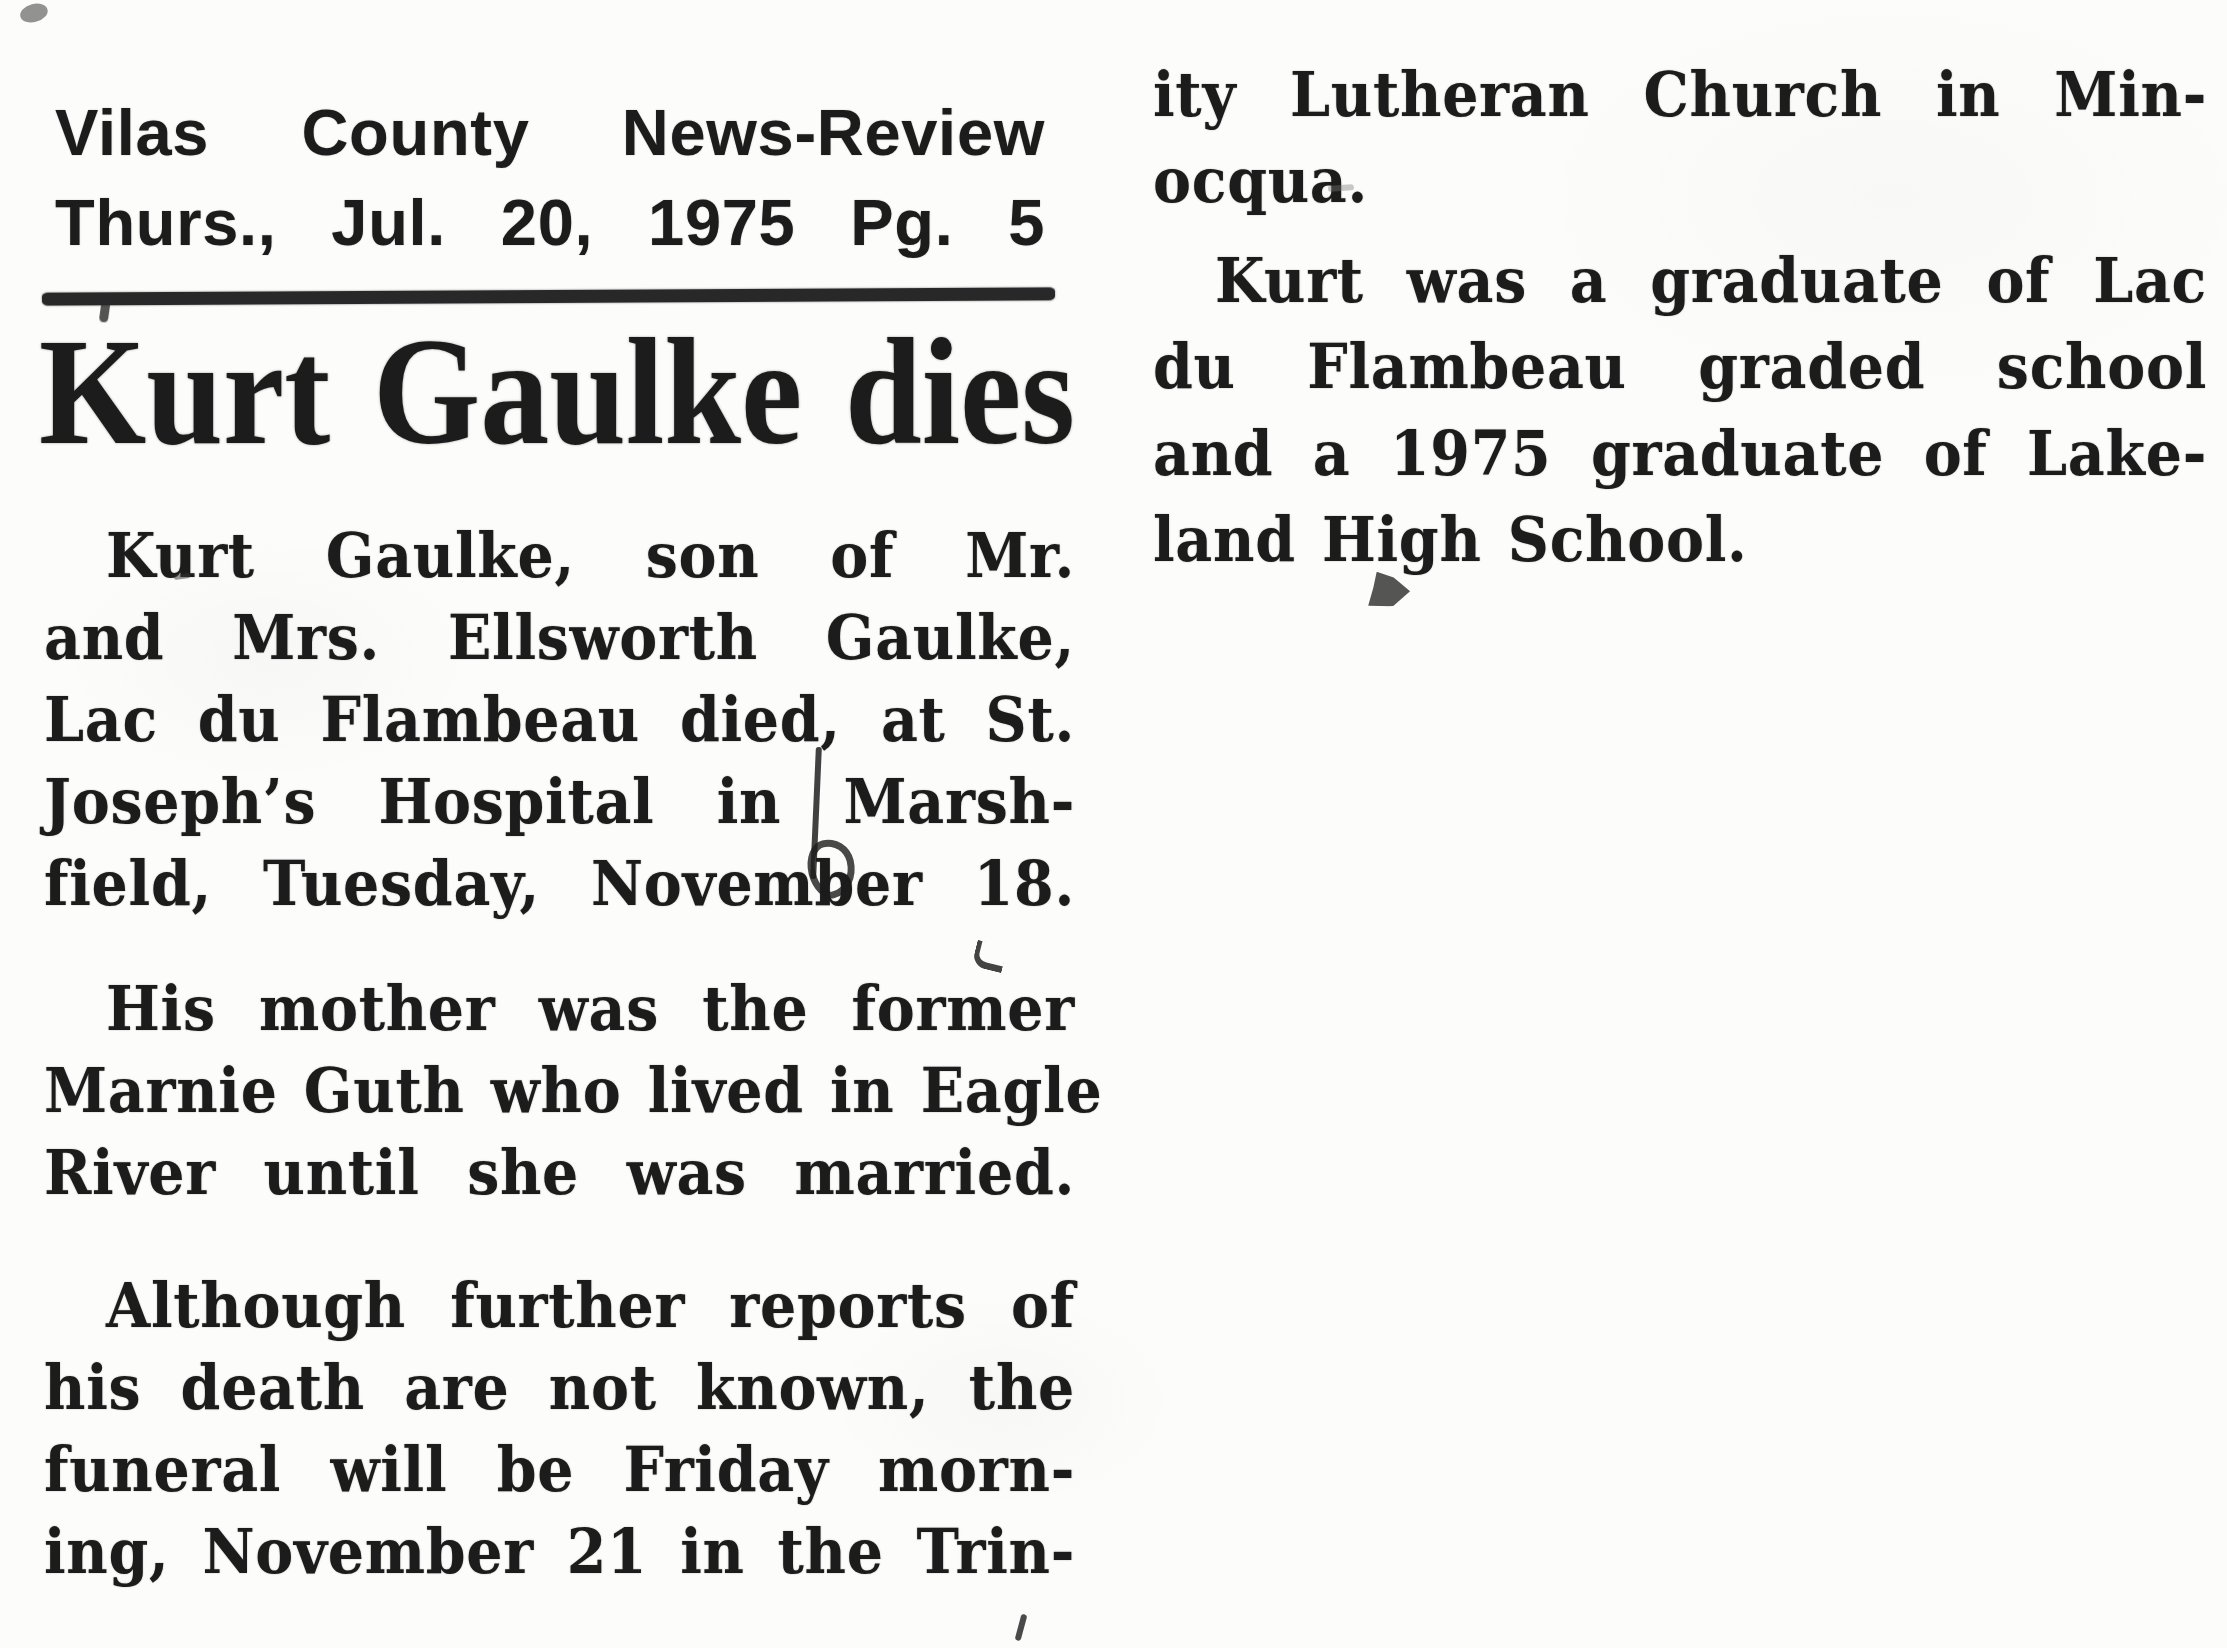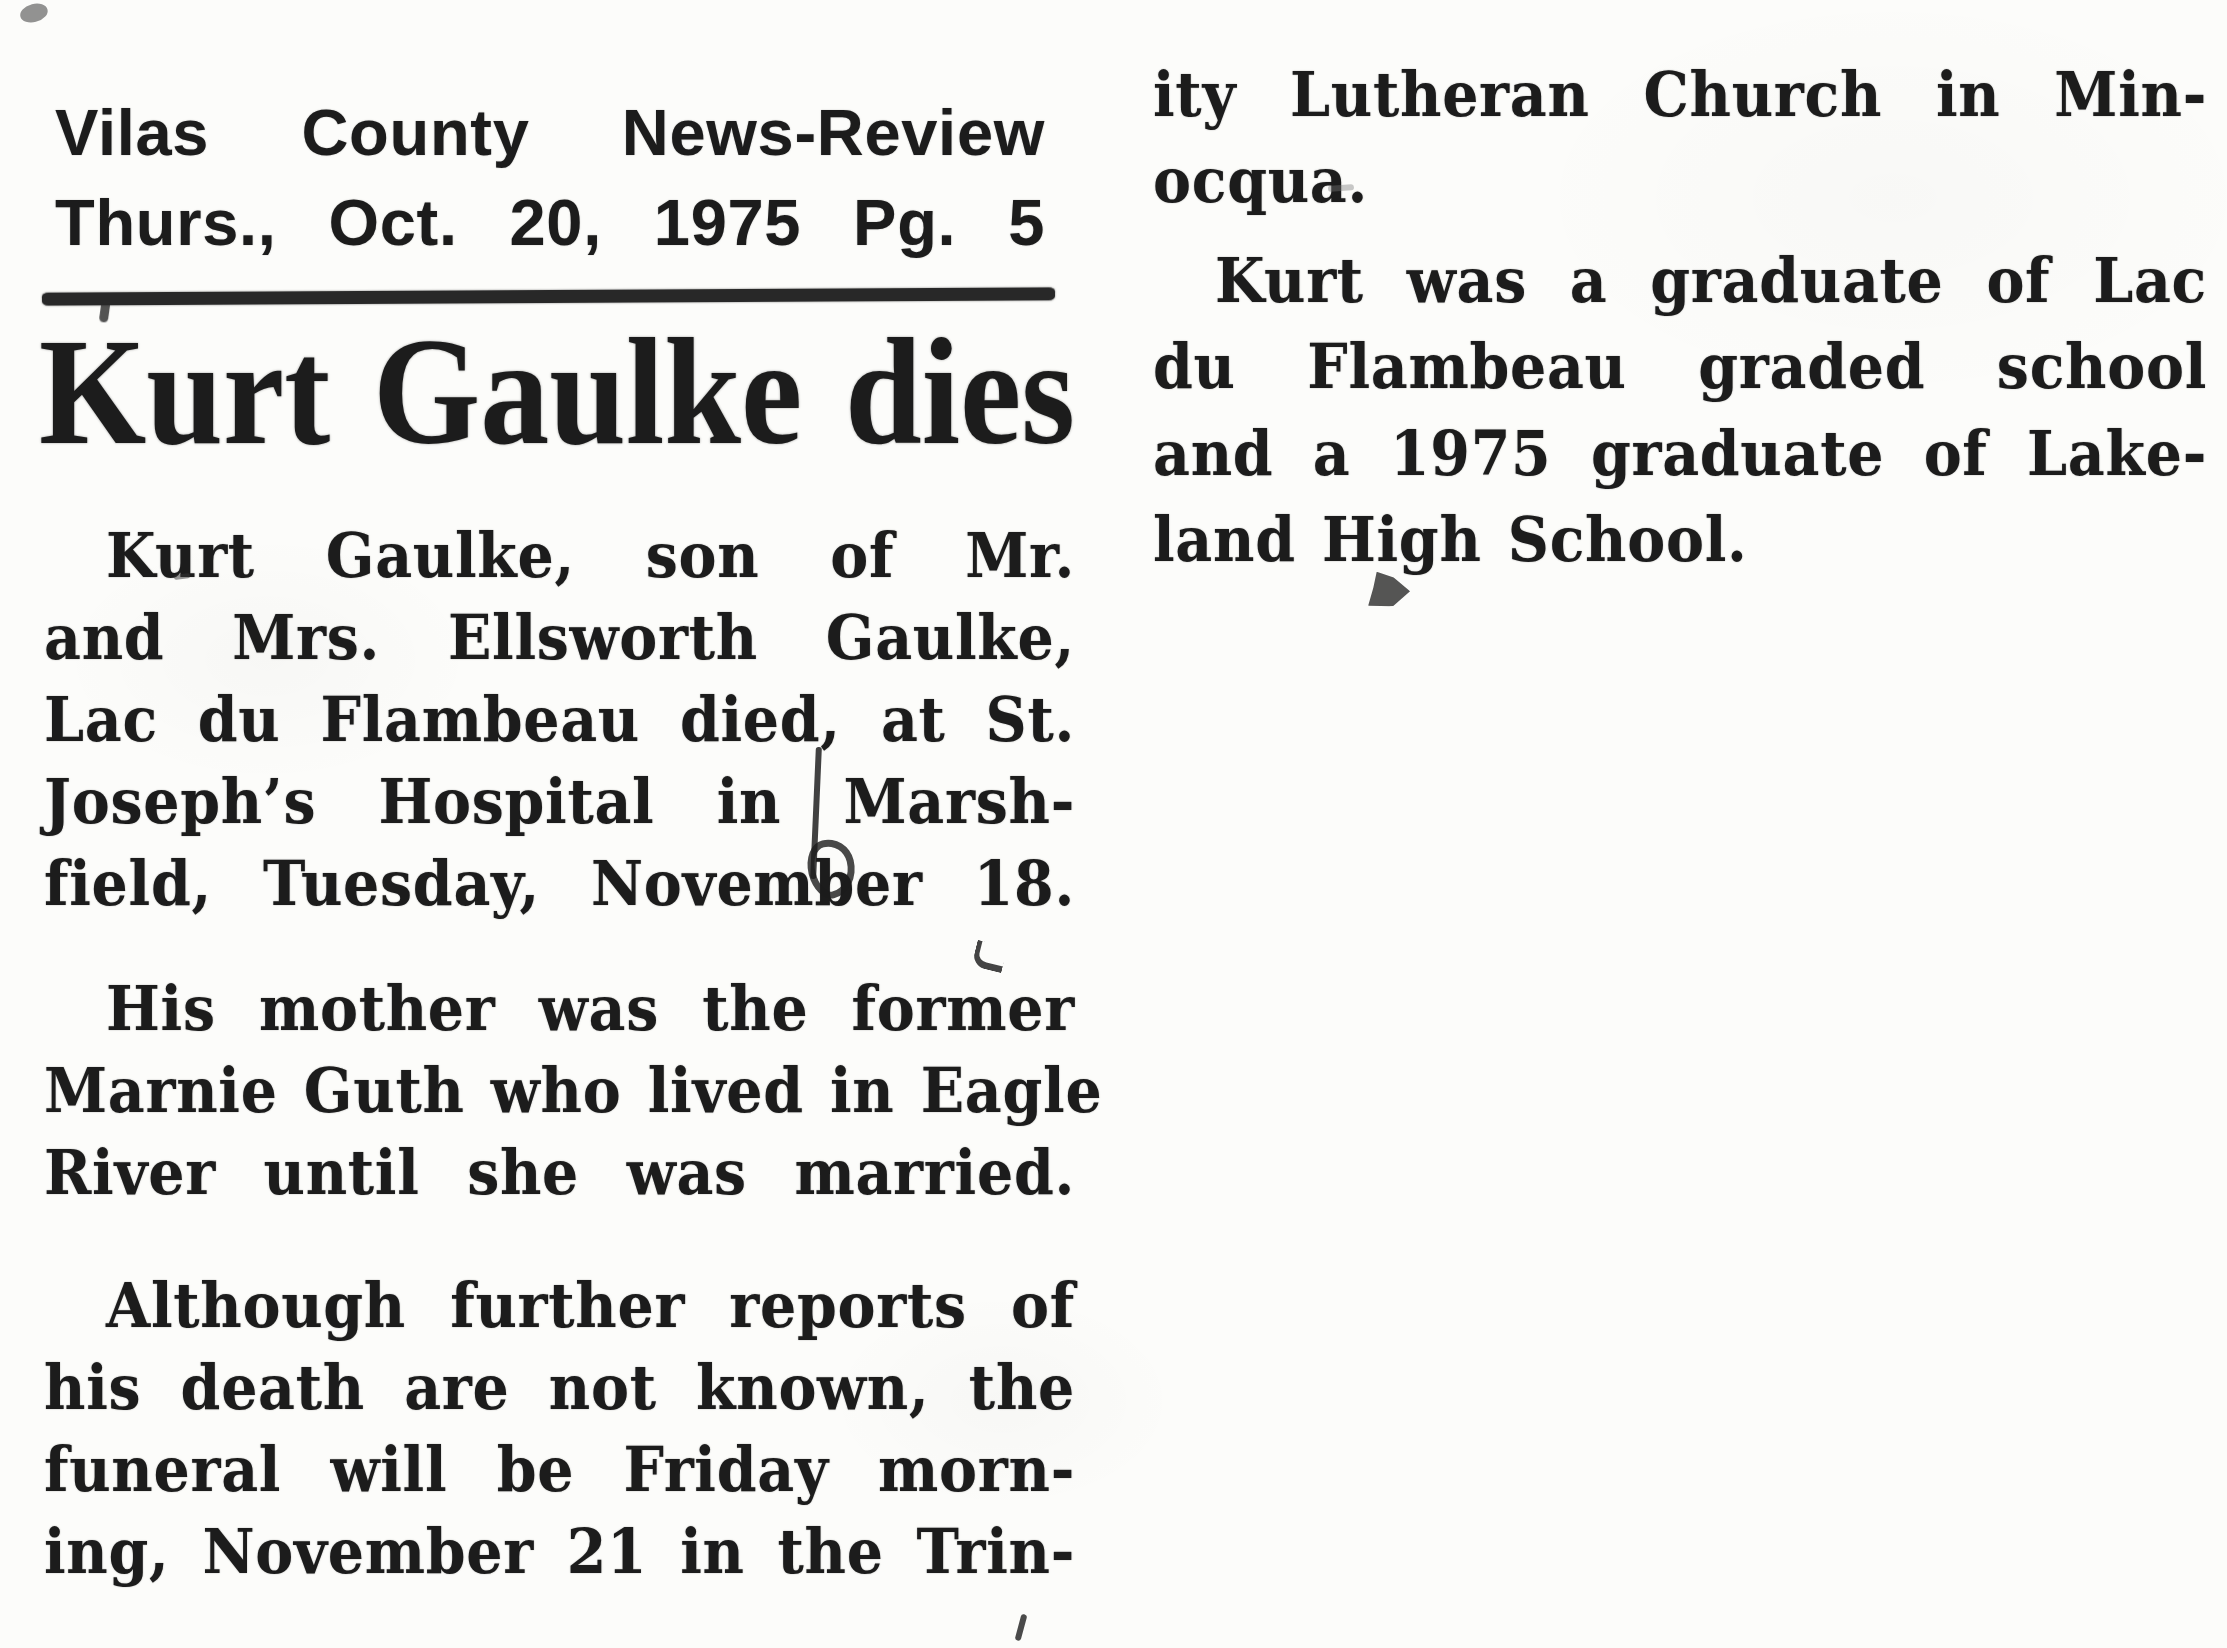--- a/index.html
+++ b/index.html
@@ -83,21 +83,21 @@
   .tick-bottom{left:1018px;top:1614px;width:6.4px;height:27px;background:#2a2a2a;
     border-radius:2.8px;transform:rotate(15deg);opacity:.85;}
 </style>
 </head>
 <body>
 
 <div class="page">
 
   <header class="masthead">
     <span class="mast-line">Vilas County News-Review</span>
-    <span class="mast-line">Thurs., Oct. 20, 1975 Pg. 5</span>
+    <span class="mast-line">Thurs., Jul. 20, 1975 Pg. 5</span>
   </header>
 
   <div class="rule"></div>
 
   <h1 class="headline">Kurt Gaulke dies</h1>
 
   <section class="lcol">
     <p class="para p-l1">
       <span class="ln j ind">Kurt Gaulke, son of Mr.</span>
       <span class="ln j">and Mrs. Ellsworth Gaulke,</span>

